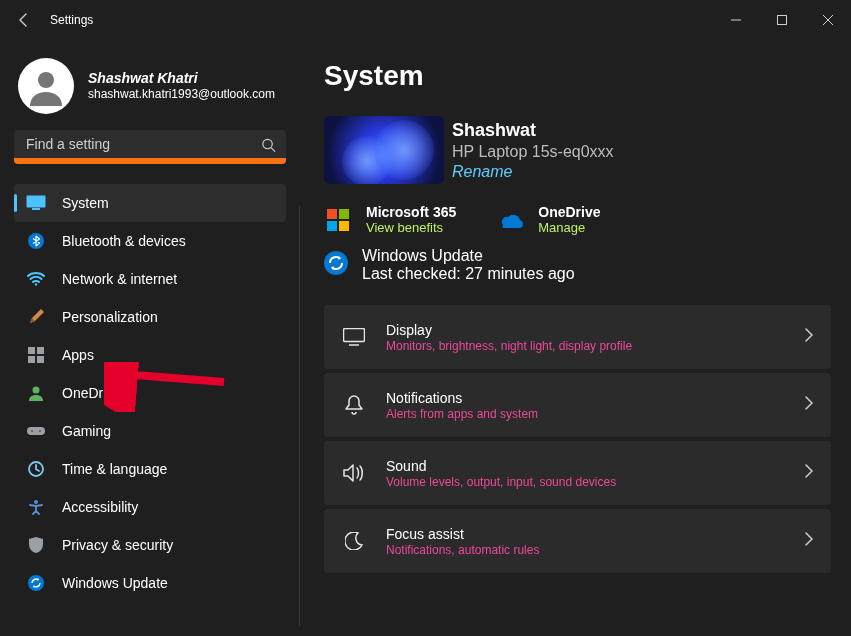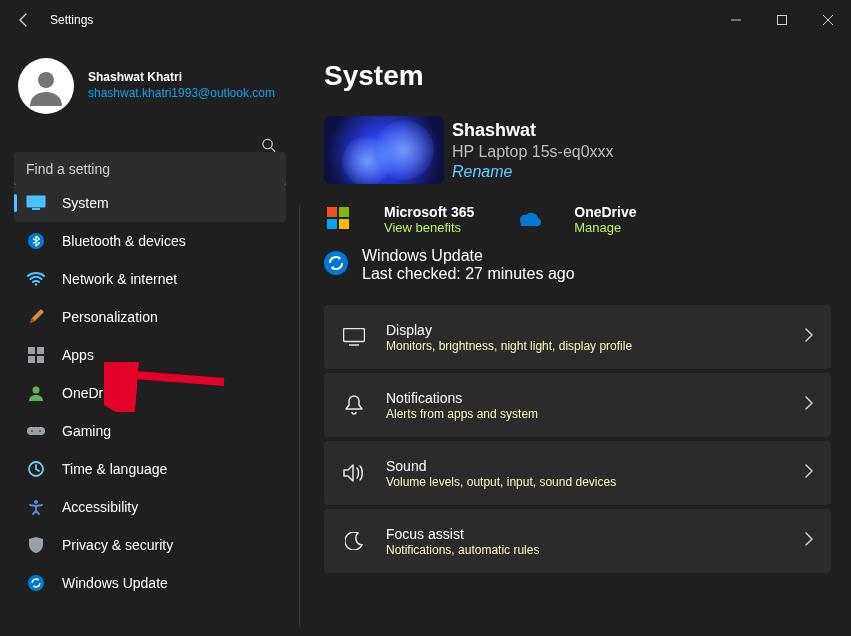--- a/index.html
+++ b/index.html
@@ -61,41 +61,40 @@
     align-items:center;
     gap:14px;
     padding: 2px 4px 16px 4px;
   }
   .avatar {
     width:56px;height:56px;border-radius:50%;
     background:#fff;
     display:flex;align-items:center;justify-content:center;
   }
   .profile .name {
-    font-size:12px;font-weight:600;line-height:1.3;
+    font-size:14px;font-weight:600;line-height:1.3;font-style:italic;
   }
   .profile .email {
-    font-size:12px;color:#0ea5e9;line-height:1.3;
+    font-size:12px;color:#ffffff;line-height:1.3;
   }
   
   .search {
     position:relative;
     height:34px;
   }
   .search input {
     width:100%;height:100%;
     background:#2d2d2d;
     border:none;
-    border-bottom:1px solid #f97316;
+    border-bottom:6px solid #f97316;
     border-radius:4px;
     padding:0 36px 0 12px;
     color:#fff;
     font-size:14px;
     outline:none;
-    margin-top:22px;
   }
   .search input::placeholder { color:#cfcfcf; }
   .search .sicon {
     position:absolute;right:10px;top:50%;transform:translateY(-50%);
     color:#cfcfcf;
   }
   
   .nav {
     margin-top:20px;
     display:flex;flex-direction:column;gap:0;
@@ -160,41 +159,41 @@
   .device-img::after  { width:60px;height:60px;left:50px;top:4px; }
   .device-info .dname { font-size:18px;font-weight:600; }
   .device-info .dmodel { font-size:16px;color:#bdbdbd;margin-top:2px; }
   .device-info .rename { font-size:16px;color:#60cdff;margin-top:2px;cursor:pointer;display:inline-block;font-style:italic; }
   
   .services {
     display:flex;gap:40px;
     margin-bottom:12px;
   }
   .svc {
-    display:flex;gap:32px;
+    display:flex;align-items:center;gap:14px;
   }
   .svc .sicon2 { width:28px;height:28px;display:flex;align-items:center;justify-content:center;flex-shrink:0; }
   .svc .stitle{font-size:14px;font-weight:600;}
   .svc .ssub{font-size:13px;color:#bef264;}
   .update-row { display:flex;align-items:center;gap:14px;margin-bottom:22px; }
   
   .cards { display:flex;flex-direction:column;gap:4px; }
   .card {
     background:#2b2b2b;
     border-radius:4px;
     height:64px;
     display:flex;align-items:center;
     padding:0 18px;
     cursor:pointer;
     gap:20px;
   }
   .card .cicon{width:24px;height:24px;display:flex;align-items:center;justify-content:center;flex-shrink:0;color:#e5e5e5;}
   .card-body{flex:1;}
   .card .ctitle{font-size:14px;font-weight:400;}
-  .card .csub{font-size:12px;color:#fef9c3;margin-top:1px;}
+  .card .csub{font-size:12px;color:#ec4899;margin-top:1px;}
   .card .chev{color:#cfcfcf;}
   
   .arrow {
     position:absolute;
     left:104px;
     top:362px;
     pointer-events:none;
   }
 </style>
 </head>

